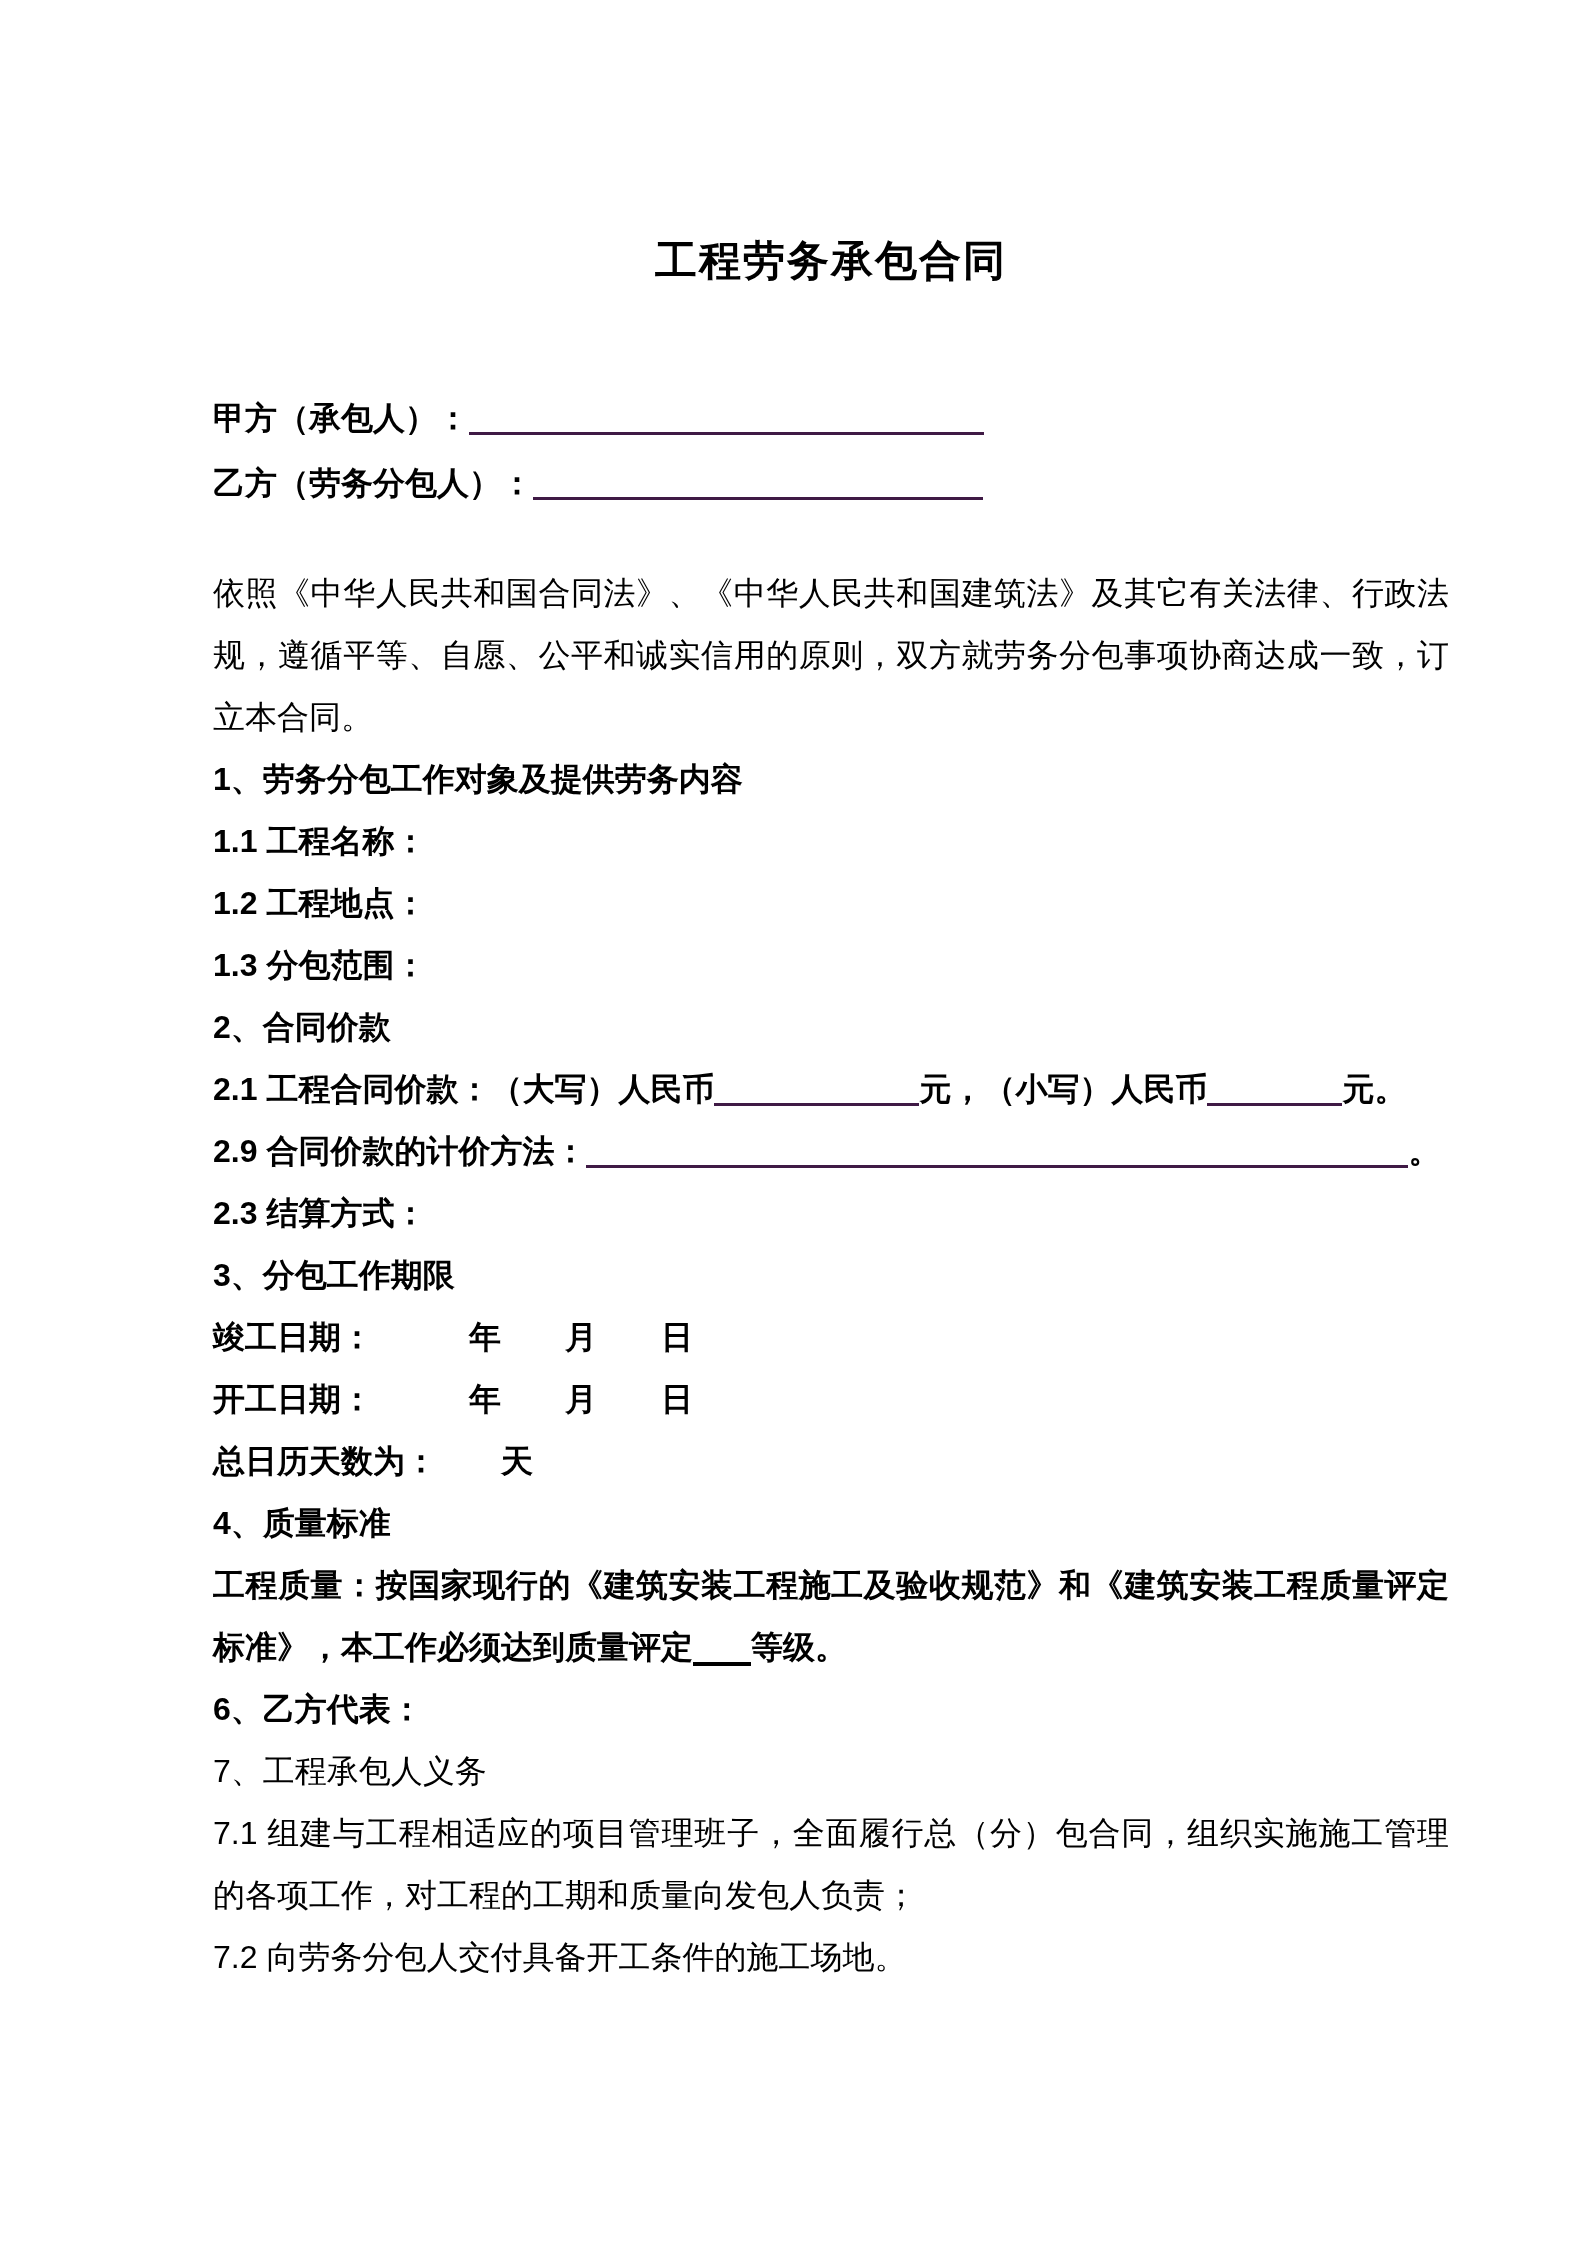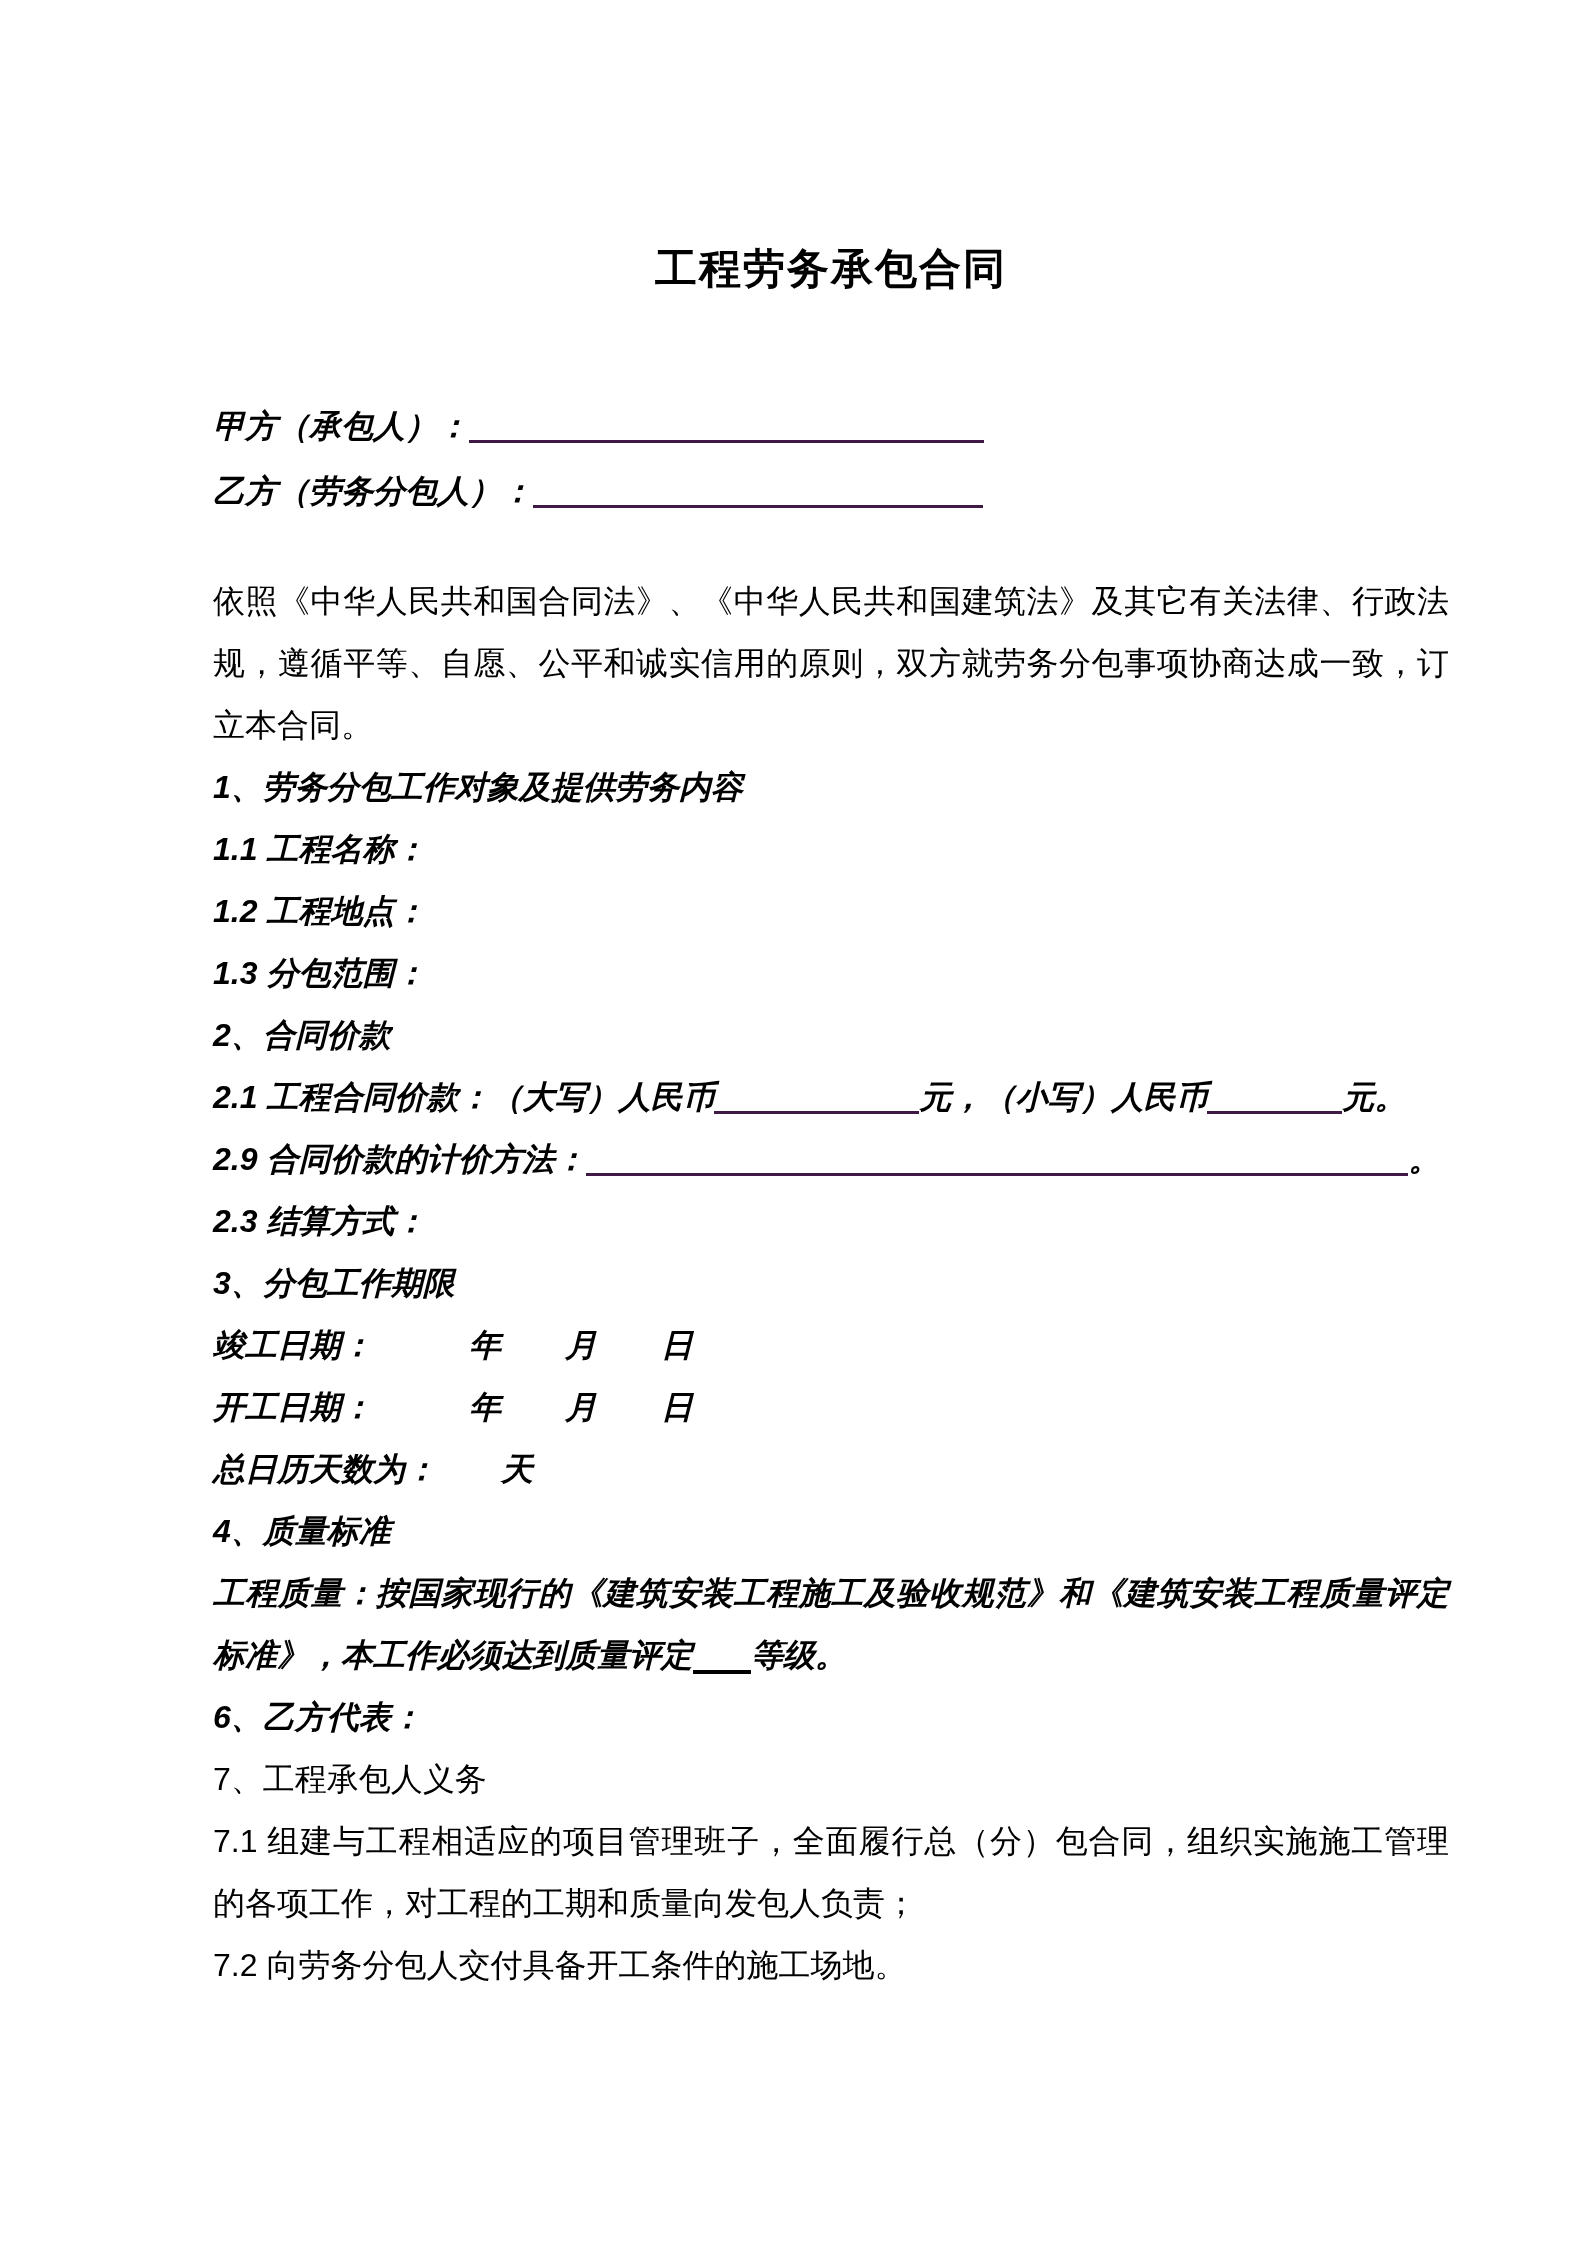--- a/index.html
+++ b/index.html
@@ -8,35 +8,35 @@
     width: 1586px;
     height: 2244px;
     background: #ffffff;
     overflow: hidden;
     font-family: "Liberation Sans", sans-serif;
     color: #000000;
   }
   .content {
     position: absolute;
     left: 213px;
-    top: 8px;
+    top: 0;
     width: 1236px;
     font-size: 32px;
     line-height: 62px;
   }
   .title {
     margin: 230px 0 0 0;
     font-size: 42px;
     line-height: 62px;
     font-weight: bold;
     text-align: center;
     letter-spacing: 2px;
   }
   .line { white-space: nowrap; }
-  .b { font-weight: bold; font-style: italic; }
+  .b { font-weight: bold; }
   .para { text-align: justify; }
   .party-a { margin-top: 95px; }
   .party-b { margin-top: 3px; }
   .intro { margin-top: 48px; font-family: Liberation Serif, serif; }
   
   .uline {
     display: inline-block;
     height: 0;
     border-bottom: 3px solid #3f1a45;
     vertical-align: -6px;

